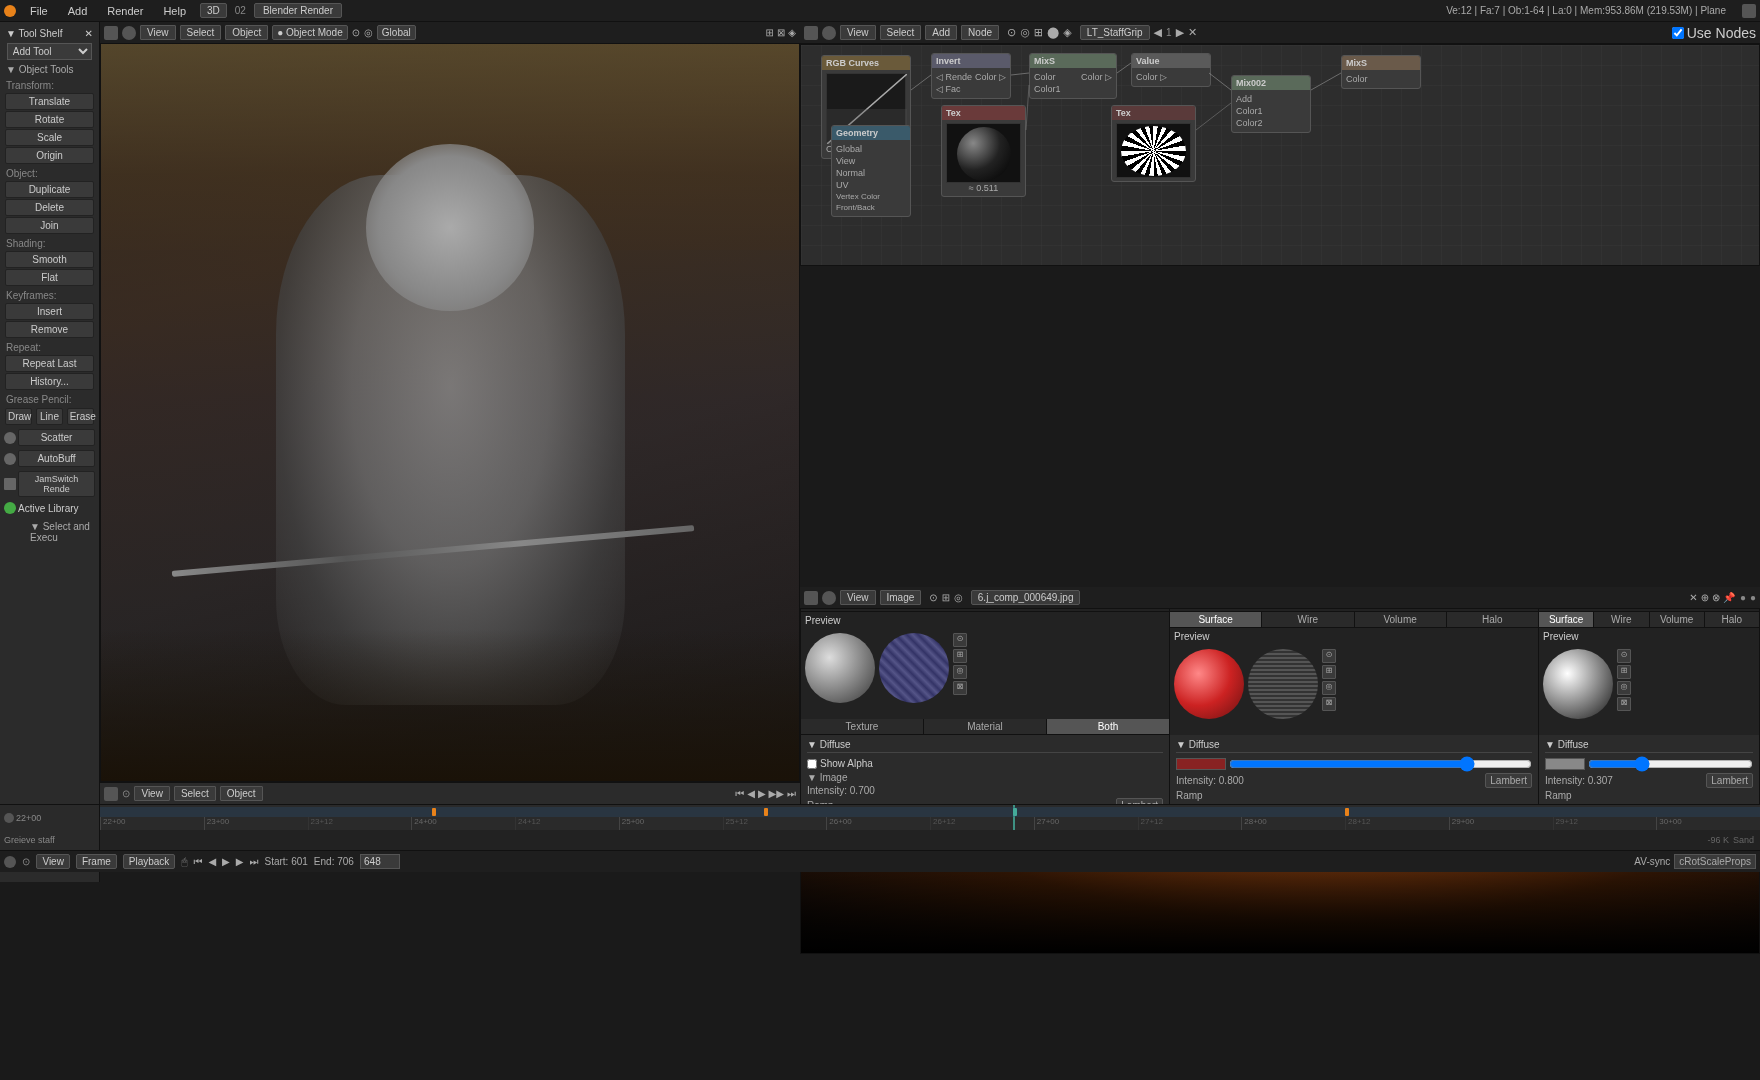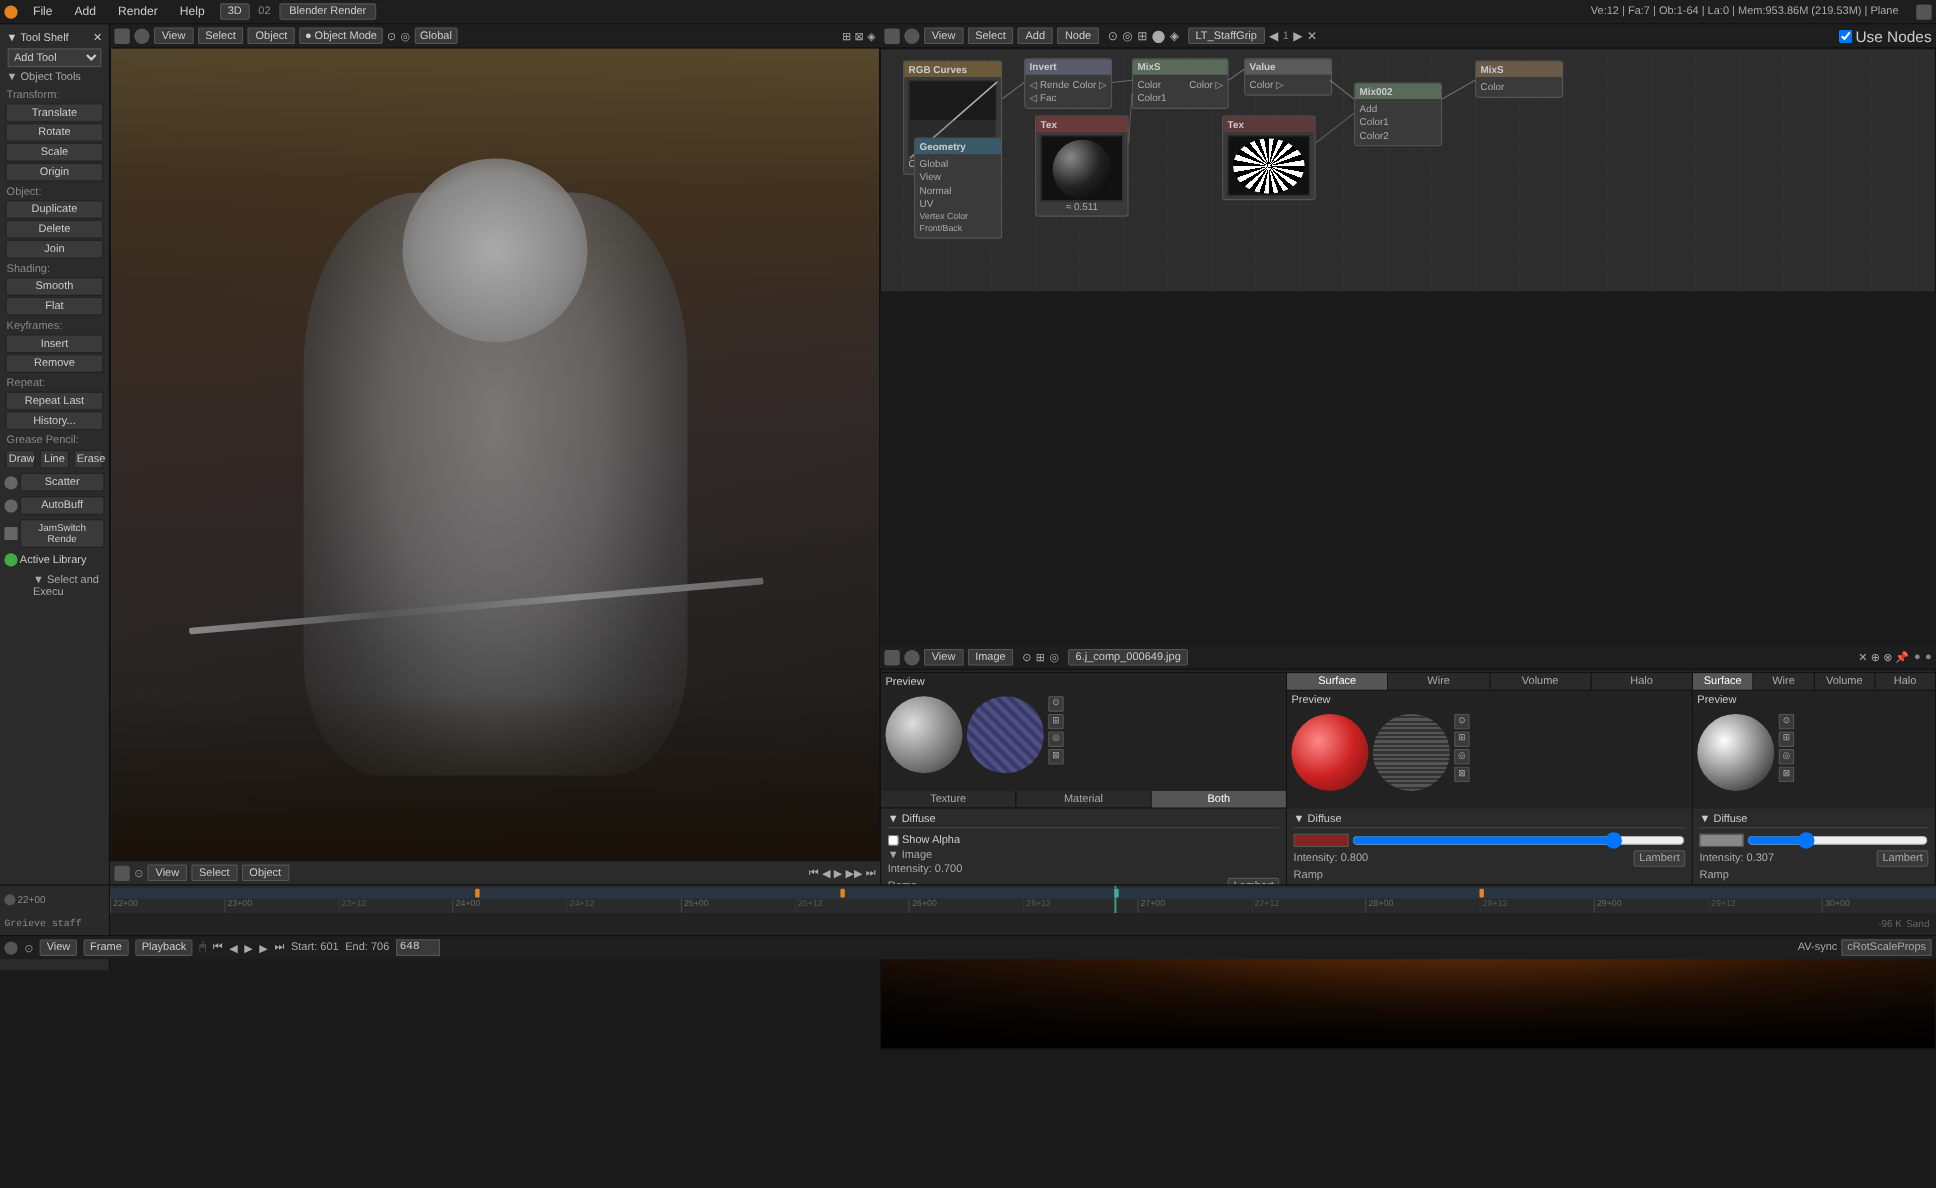--- a/index.html
+++ b/index.html
@@ -947,21 +947,21 @@
 
         <div style="position:absolute;top:1px;left:20%;width:4px;height:8px;background:#e8821a;border-radius:1px;"></div>
         <div style="position:absolute;top:1px;left:40%;width:4px;height:8px;background:#e8821a;border-radius:1px;"></div>
         <div style="position:absolute;top:1px;left:55%;width:4px;height:8px;background:#4a9;border-radius:1px;"></div>
         <div style="position:absolute;top:1px;left:75%;width:4px;height:8px;background:#e8821a;border-radius:1px;"></div>
       </div>
     </div>
   </div>
 
   <div style="position:absolute;bottom:0;left:0;width:100px;height:20px;background:#2a2a2a;border-right:1px solid #111;display:flex;align-items:center;padding:0 4px;">
-    <span style="font-size:9px;color:#888;font-family:Liberation Mono, monospace;">Greieve staff</span>
+    <span style="font-size:9px;color:#888;">Greieve staff</span>
   </div>
 
   <div style="position:absolute;bottom:0;left:100px;right:0;height:20px;background:#222;display:flex;align-items:center;padding:0 6px;gap:4px;">
 
     <span style="margin-left:auto;font-size:9px;color:#666;">-96 K</span>
     <span style="font-size:9px;color:#666;">Sand</span>
   </div>
 </div>
 
 <div id="status-bar">
@@ -973,18 +973,18 @@
   <span style="color:#888;">🖱</span>
 
   <span style="color:#aaa;cursor:pointer;">⏮</span>
   <span style="color:#aaa;cursor:pointer;">◀</span>
   <span style="color:#aaa;cursor:pointer;">▶</span>
   <span style="color:#aaa;cursor:pointer;">▶</span>
   <span style="color:#aaa;cursor:pointer;">⏭</span>
 
   <span style="font-size:10px;color:#aaa;">Start: 601</span>
   <span style="font-size:10px;color:#aaa;">End: 706</span>
-  <input type="number" value="648" style="width: 40px; background: rgb(58, 58, 58); border: 1px solid rgb(85, 85, 85); color: rgb(204, 204, 204); font-size: 10px; padding: 1px 2px; text-align: center; font-family: Liberation Mono, monospace;">
+  <input type="number" value="648" style="width: 40px; background: rgb(58, 58, 58); border: 1px solid rgb(85, 85, 85); color: rgb(204, 204, 204); font-size: 10px; padding: 1px 2px; text-align: center;">
   <span style="margin-left:auto;display:flex;gap:4px;align-items:center;justify-content:flex-end;">
     <span style="font-size:10px;color:#aaa;">AV-sync</span>
     <span style="background:#3a3a3a;border:1px solid #555;padding:1px 4px;font-size:10px;cursor:pointer;">cRotScaleProps</span>
   </span>
 </div>
 
 </body></html>

